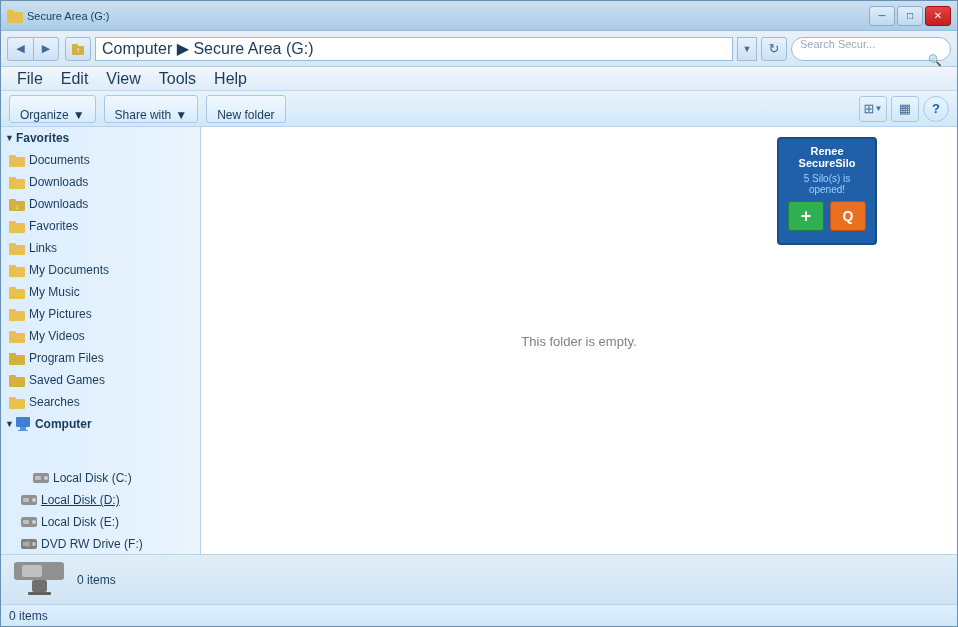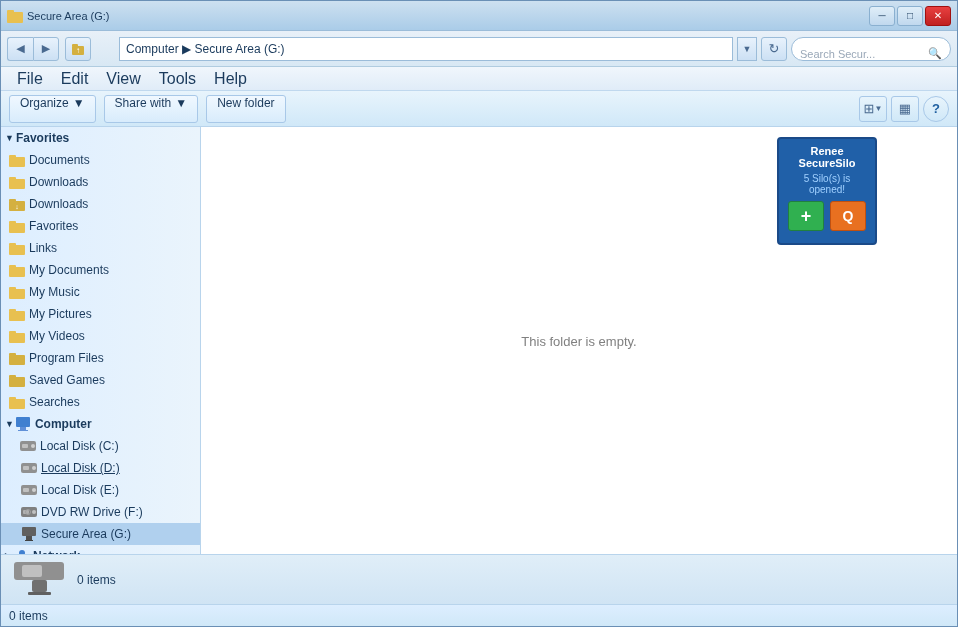--- a/index.html
+++ b/index.html
@@ -136,25 +136,26 @@
       font-size: 13px;
       color: #4a6a90;
     }
     .search-box {
       width: 160px;
       height: 24px;
       background: white;
       border: 1px solid #9bbcd9;
       border-radius: 12px;
       display: flex;
-      align-items: flex-end;
+      align-items: flex-start;
       padding: 0 8px;
       gap: 4px;
       font-size: 11px;
       color: #8a9ab0;
+      flex-direction: column;
     }
 
     
     .menu-bar {
       height: 24px;
       background: linear-gradient(to bottom, #f0f6fc, #e0ecf8);
       display: flex;
       align-items: center;
       padding: 0 8px;
       gap: 2px;
@@ -179,21 +180,21 @@
       border-bottom: 1px solid #b8d4ec;
     }
     .toolbar-btn {
       height: 28px;
       padding: 0 10px;
       background: linear-gradient(to bottom, #f0f8ff, #d8ecfc);
       border: 1px solid #a8c8e8;
       border-radius: 3px;
       cursor: pointer;
       display: flex;
-      align-items: flex-start;
+      align-items: flex-end;
       gap: 4px;
       font-size: 12px;
       color: #1a3a5c;
     }
     .toolbar-right {
       margin-left: auto;
       display: flex;
       align-items: center;
       gap: 4px;
     }
@@ -441,21 +442,21 @@
       <div class="nav-btn">◀</div>
       <div class="nav-btn">▶</div>
     </div>
     <div class="nav-btn" style="margin-left:2px; border-radius:3px;">
       <svg width="14" height="14" viewBox="0 0 14 14" fill="none">
         <rect x="1" y="4" width="12" height="9" rx="1" fill="#d4b040"></rect>
         <rect x="1" y="2" width="6" height="3" rx="1" fill="#d4b040"></rect>
         <text x="7" y="11" text-anchor="middle" font-size="8" fill="white">↑</text>
       </svg>
     </div>
-    <div class="address-input" style="flex:1; display:flex; align-items:center; border: 1px solid #9bbcd9; background: white; padding: 0 6px; height: 24px; font-size:12px;margin-left:24px;">Computer ▶ Secure Area (G:)</div>
+    <div class="address-input" style="flex:1; display:flex; align-items:center; border: 1px solid #9bbcd9; background: white; padding: 0 6px; height: 24px; font-size:16px;">Computer ▶ Secure Area (G:)</div>
     <div class="address-dropdown">▼</div>
     <div class="address-refresh">↻</div>
     <div class="search-box">
       <span style="color:#9aa8b8; font-size:11px;">Search Secur...</span>
       <span style="margin-left:auto; color:#6080a0;">🔍</span>
     </div>
   </div>
 
   <div class="menu-bar">
     <div class="menu-item">File</div>
@@ -585,21 +586,21 @@
       <div class="sidebar-section">
         <span class="chevron">▼</span>
         <svg width="16" height="14" viewBox="0 0 16 14" style="margin-right:3px;">
           <rect x="0" y="0" width="14" height="10" rx="1" fill="#4080d0"></rect>
           <rect x="4" y="10" width="6" height="3" fill="#6090d8"></rect>
           <rect x="2" y="13" width="10" height="1" fill="#6090d8"></rect>
         </svg>
         <span>Computer</span>
       </div>
 
-      <div class="sidebar-item" style="padding-left:19px;">
+      <div class="sidebar-item" style="padding-left:32px;margin-top:32px;">
         <svg class="item-icon" viewBox="0 0 16 14">
           <rect x="0" y="2" width="16" height="10" rx="2" fill="#909090"></rect>
           <rect x="2" y="5" width="6" height="4" rx="1" fill="#c0c0c0"></rect>
           <circle cx="13" cy="7" r="2" fill="#d0d0d0"></circle>
         </svg>
         <span class="item-label">Local Disk (C:)</span>
       </div>
       <div class="sidebar-item" style="padding-left:20px;text-decoration:underline;">
         <svg class="item-icon" viewBox="0 0 16 14">
           <rect x="0" y="2" width="16" height="10" rx="2" fill="#909090"></rect>

